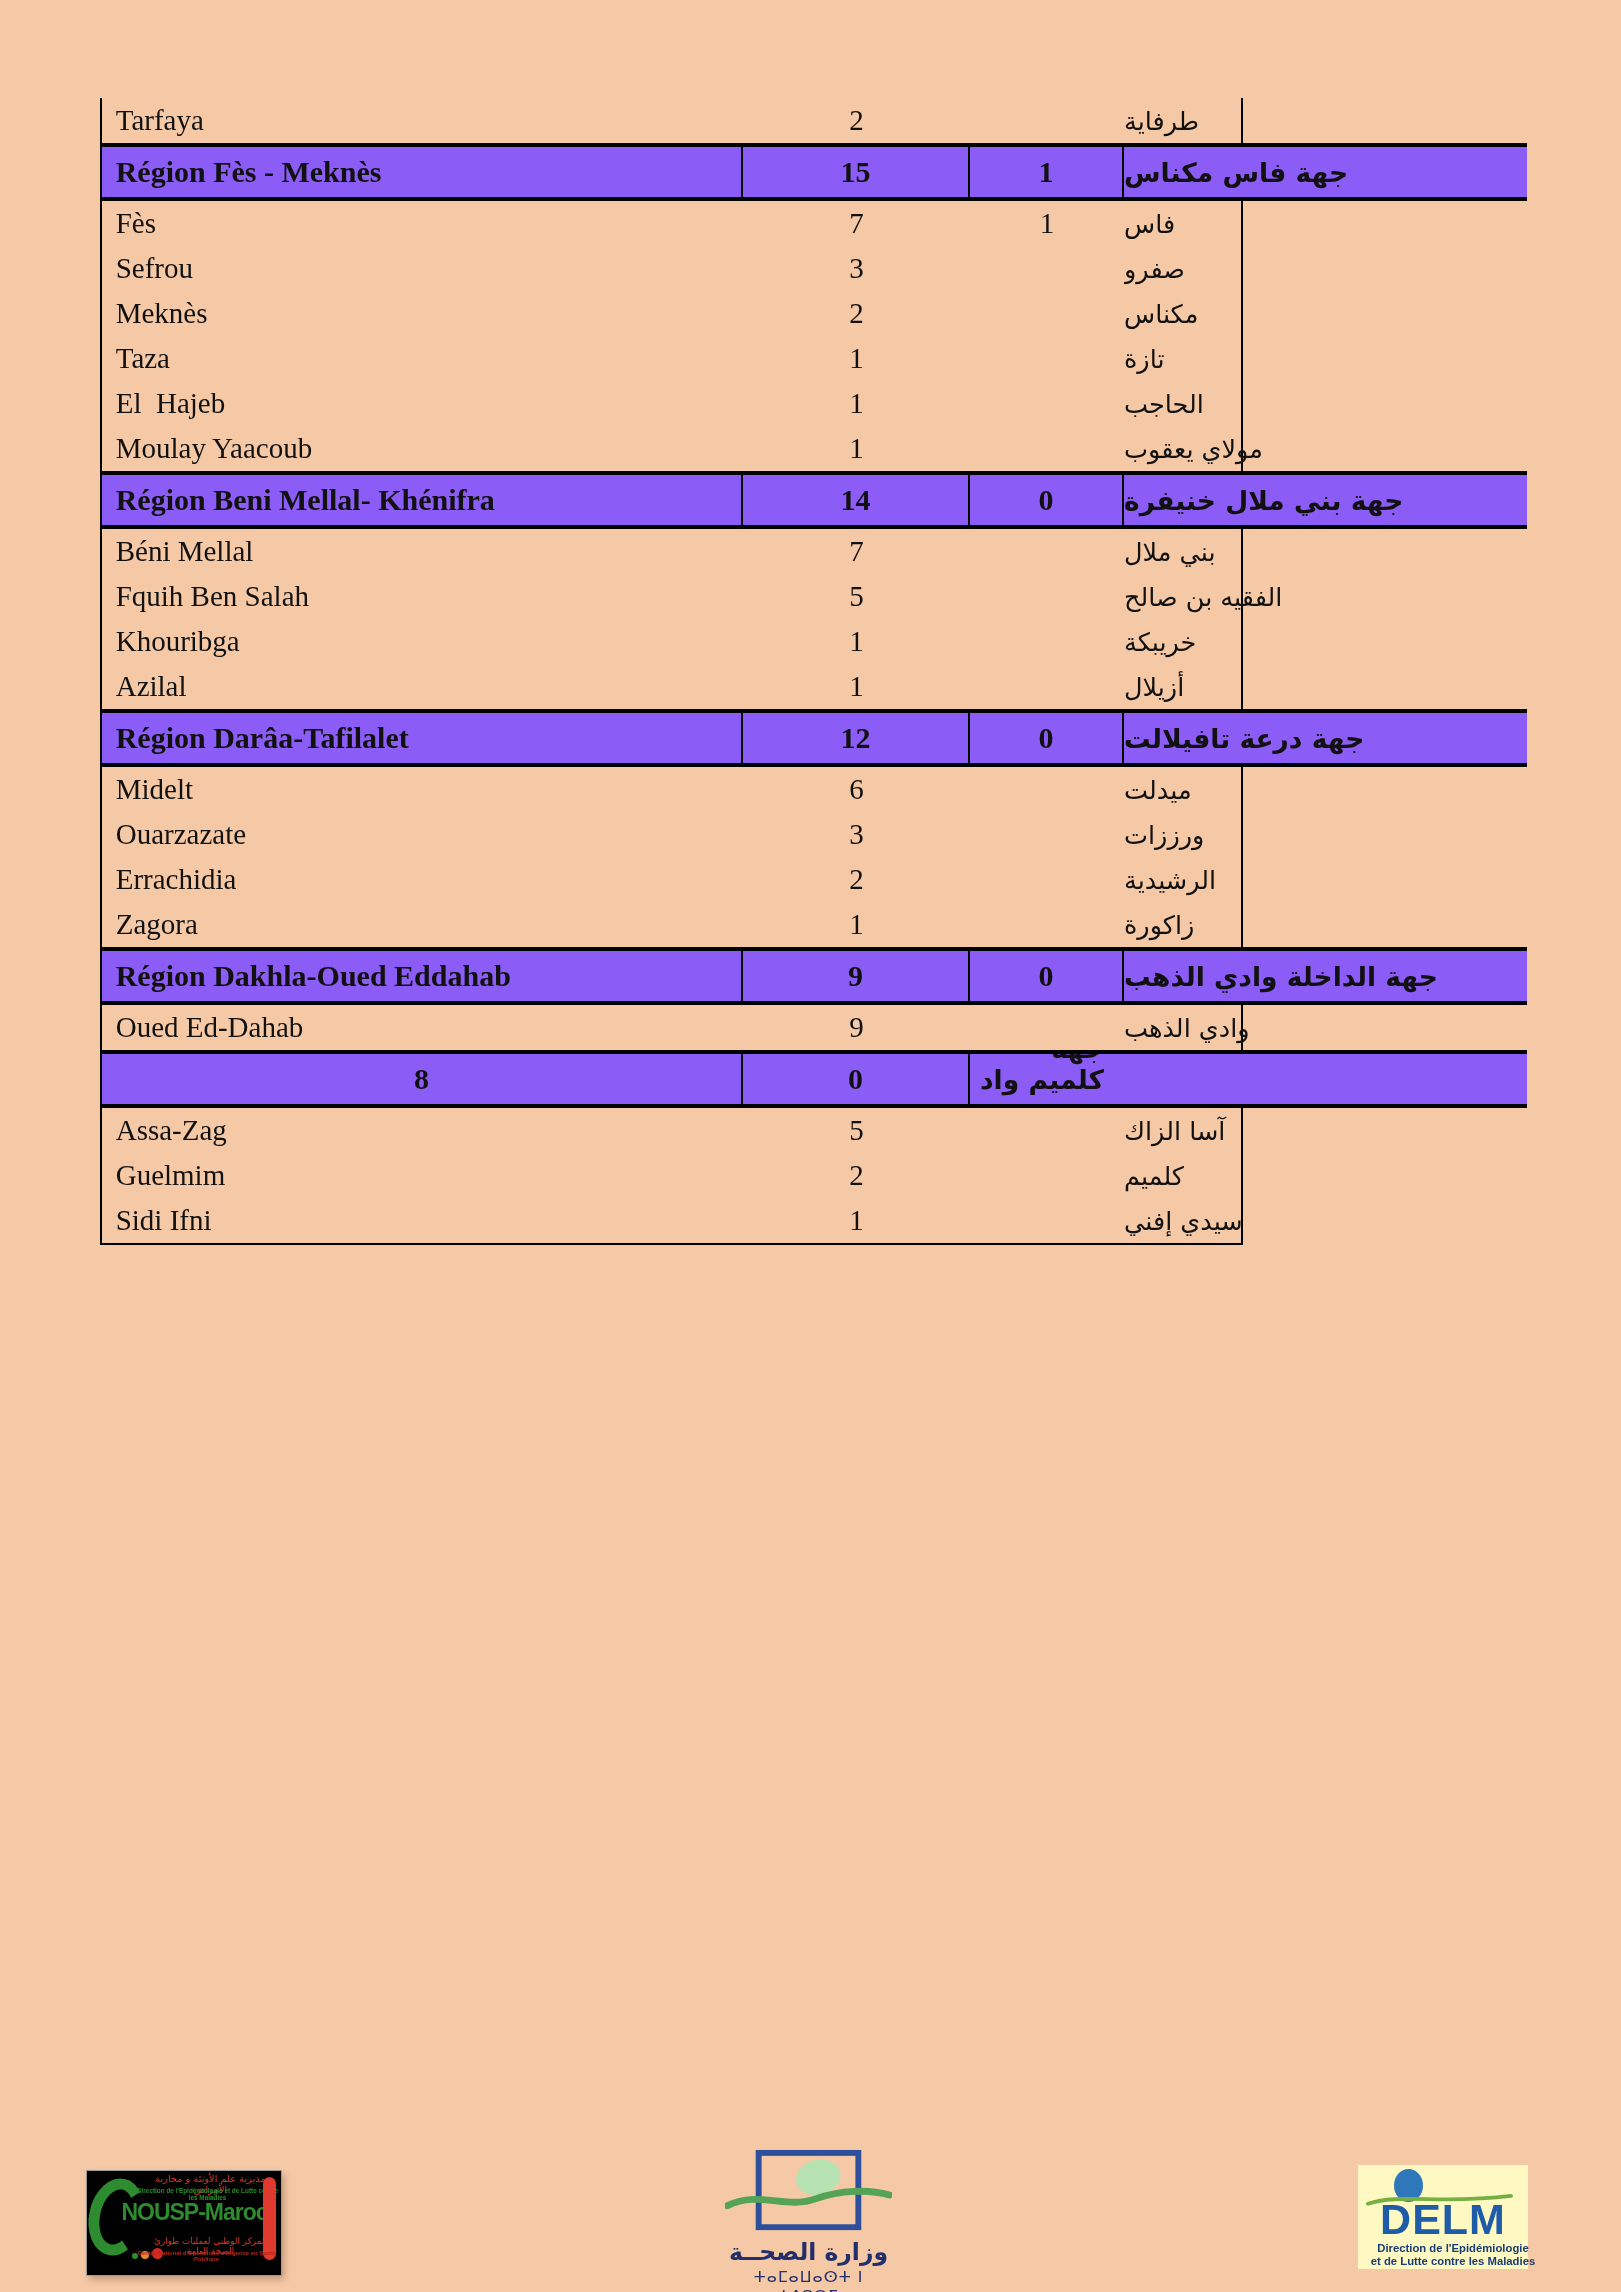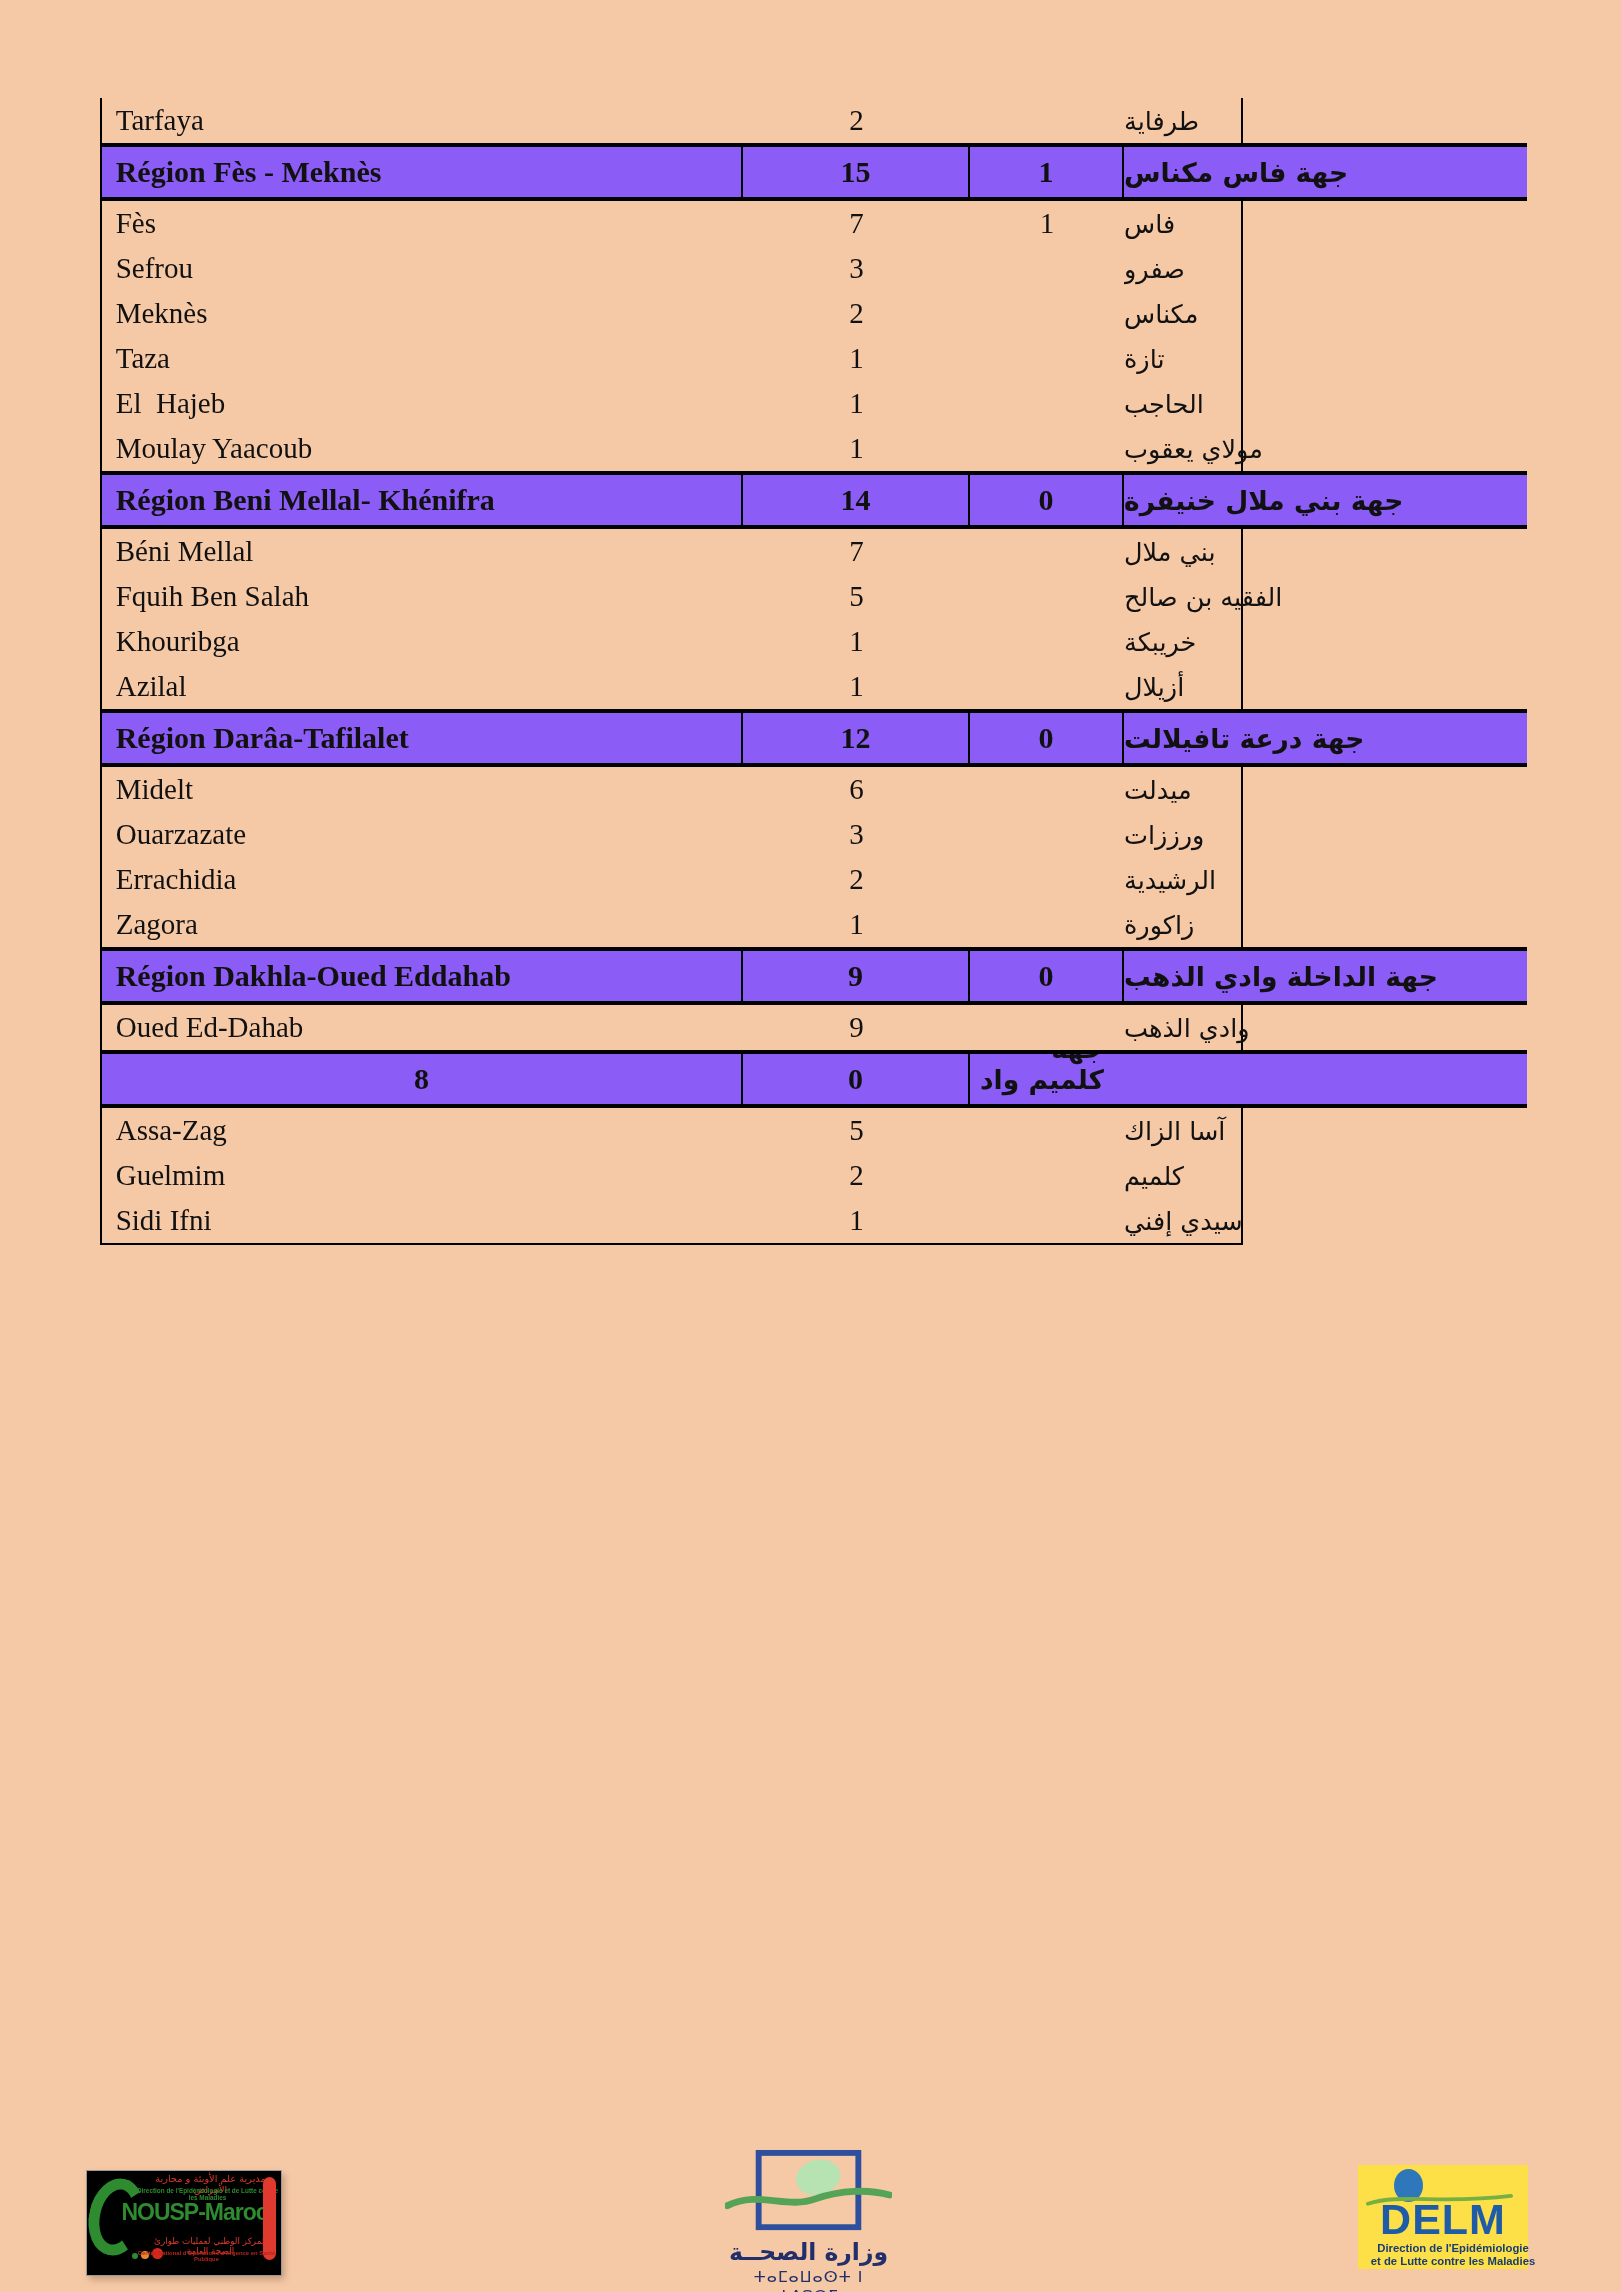--- a/index.html
+++ b/index.html
@@ -69,21 +69,21 @@
   
   .ministry { position:absolute; left:725px; top:2149px; width:167px; text-align:center; }
   .ministry-arabic { font-family:"DejaVu Sans",sans-serif; font-size:23.5px; font-weight:bold;
     color:#222f6a; line-height:1.0; margin-top:2px; }
   .ministry-tifinagh { font-family:"DejaVu Sans",sans-serif; font-size:15.7px;
     color:#222f6a; letter-spacing:1px; margin-top:2px; }
 
   
   .delm {
     position:absolute; left:1358px; top:2165px; width:170px; height:104px;
-    background:#fde047; font-family:"Liberation Sans",sans-serif; text-align:center;
+    background:#fef9c3; font-family:"Liberation Sans",sans-serif; text-align:center;
   }
   .delm-circle { position:absolute; left:36px; top:3.9px; width:29px; height:33px;
     border-radius:50%; background:#2f77bb; }
   .delm-swoosh { position:absolute; left:7.8px; top:25.5px; }
   .delm-name { position:absolute; left:0; top:33px; width:170px;
     font-size:43px; font-weight:bold; color:#1e5ca8; letter-spacing:1px; line-height:1.0; }
   .delm-line { position:absolute; left:0; width:190px; font-size:11.3px; font-weight:bold;
     color:#1a3c74; line-height:1.0; }
   .delm-line1 { top:78px; }
   .delm-line2 { top:91px; }

